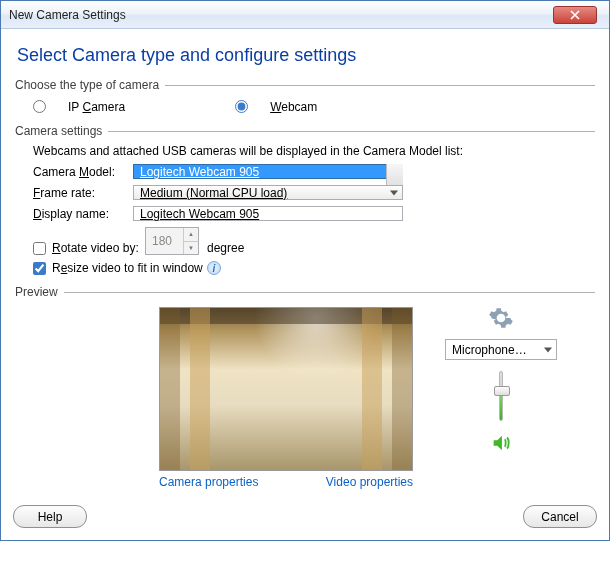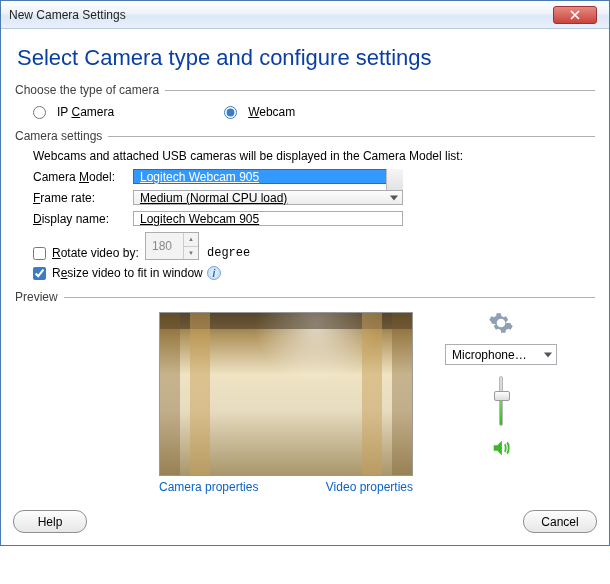--- a/index.html
+++ b/index.html
@@ -25,28 +25,28 @@
   .titlebar .close {
     width: 44px; height: 18px;
     margin-right: 4px;
     background: linear-gradient(#e68a82, #c9443a);
     border: 1px solid #933; border-radius: 3px;
     display: flex; align-items: center; justify-content: center;
     color: #fff; cursor: default;
   }
   .titlebar .close svg { width: 10px; height: 10px; }
   .content { padding: 12px 14px 10px 14px; }
-  .heading { color: #0a3ea4; font-size: 22px; margin: 4px 0 12px 2px; }
+  .heading { color: #0a3ea4; font-size: 18px; margin: 4px 0 12px 2px; }
   .groupline { display: flex; align-items: center; color: #1a1a1a; margin: 6px 0 4px 0; }
   .groupline .glabel { white-space: nowrap; padding-right: 6px; color: #0a3ea4;}
   .groupline .glabel.black { color:#404040; }
   .groupline .ghr { flex: 1; border-top: 1px solid #b0b0b0; height: 0; margin-top: 1px; }
   .row { display: flex; align-items: flex-end; margin: 6px 0; }
   .radiorow { padding: 4px 0 4px 18px; display:flex; gap:110px;}
-  .radio { display: inline-flex; align-items: flex-end; gap: 11px;}
+  .radio { display: inline-flex; align-items: flex-start; gap: 22px;}
   .radio input { margin: 0; width: 13px; height: 13px; accent-color: #3a7cc8;}
   .lbl { margin-left: 18px; width: 100px; }
   .info { margin-left: 18px; color:#000;}
   .select, .textin, .combo {
     height: 15px; border: 1px solid #abadb3;
     background: linear-gradient(#fdfdfd, #ececec);
     padding: 0 18px 0 6px; font: inherit;
     position: relative;
     text-decoration: underline;
   }
@@ -191,21 +191,21 @@
         <input type="checkbox" style="">
         <span><u>R</u>otate video by:</span>
       </span>
       <div class="spin">
         <span>180</span>
         <div class="updn">
           <div>▲</div>
           <div>▼</div>
         </div>
       </div>
-      <span style="margin-left:8px;font-family:Liberation Mono, monospace;">degree</span>
+      <span style="margin-left:8px;">degree</span>
     </div>
 
     <div class="row">
       <span class="cb">
         <input type="checkbox" checked="" style="">
         <span>R<u>e</u><span>size video to fit in window</span></span>
       </span>
       <span class="infoicon">i</span>
     </div>
 

